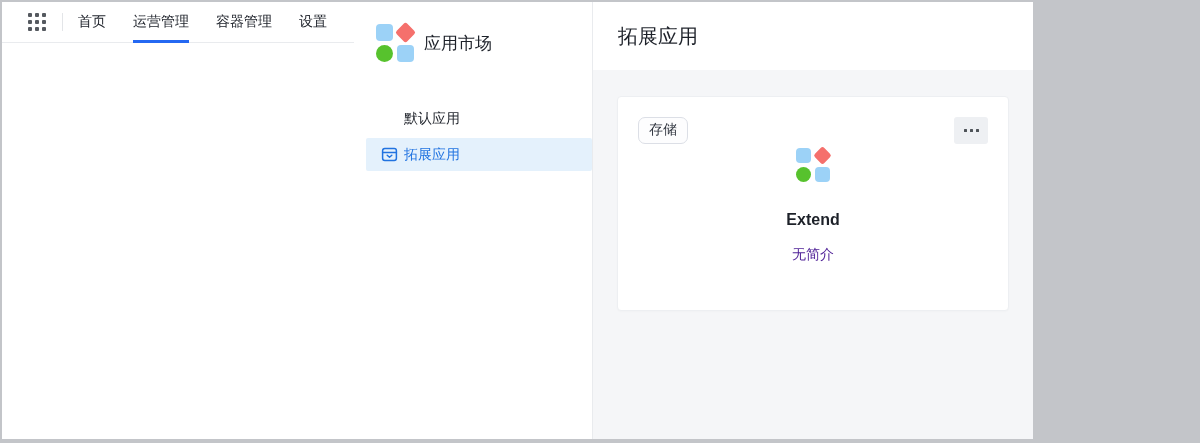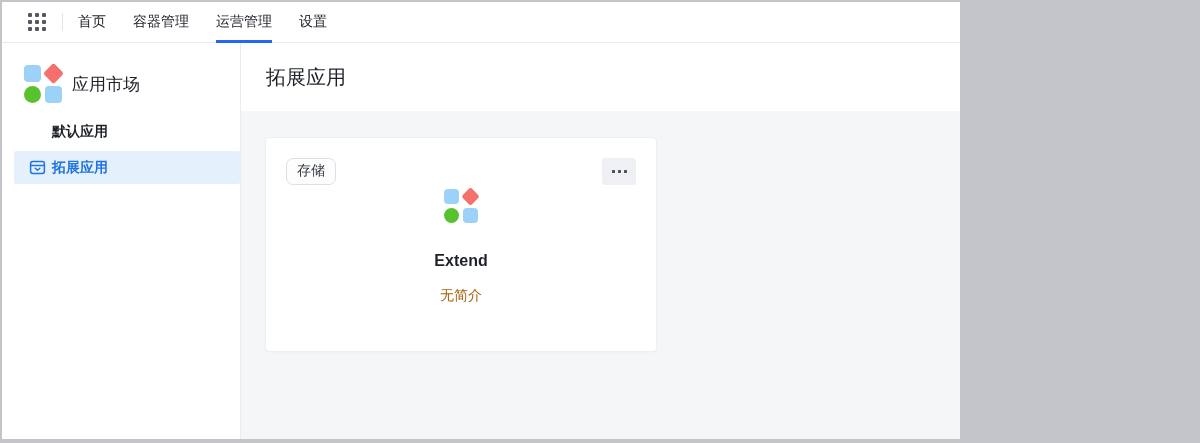--- a/index.html
+++ b/index.html
@@ -7,21 +7,21 @@
   body {
     width: 1200px; height: 443px;
     font-family: "Liberation Sans", "DejaVu Sans", sans-serif;
     background: #c3c5c9;
   }
   .frame {
     width: 963px; height: 443px;
     border: solid #c3c5c9;
     border-width: 2px 3px 4px 2px;
     background: #fff;
-    display: flex; flex-direction: column;
+    display: flex; flex-direction: row;
   }
   
   .topnav {
     flex: 0 0 41px; height: 41px;
     border-bottom: 1px solid #e9ebee;
     display: flex; align-items: stretch;
     padding-left: 26px; background: #fff;
   }
   .apps-icon { align-self: center; width: 18px; height: 18px; display: grid;
     grid-template-columns: repeat(3, 4px); grid-template-rows: repeat(3, 4px);
@@ -42,21 +42,21 @@
   .sidebar { flex: 0 0 239px; width: 239px; background: #fff; border-right: 1px solid #e9ebee; }
   .side-logo-row { display: flex; align-items: center; gap: 10px; padding: 22px 0 0 22px; }
   .side-title { font-size: 17px; color: #1d2129; }
   
   .logo { display: grid; gap: 4px; }
   .logo-lg { grid-template-columns: 17px 17px; grid-template-rows: 17px 17px; }
   .logo-sm { grid-template-columns: 15px 15px; grid-template-rows: 15px 15px; }
   .logo .sq { background: #9cd2f7; border-radius: 4px; }
   .logo .di { background: #f5706c; border-radius: 3px; transform: rotate(45deg) scale(0.88); }
   .logo .ci { background: #57c22d; border-radius: 50%; }
-  .menu { margin-top: 12px; font-weight: bold; }
+  .menu { margin-top: 40px; }
   .menu-item {
     position: relative; height: 33px; margin: 3px 0 3px 12px;
     display: flex; align-items: center; padding-left: 38px;
     font-size: 14px; color: #1d2129; border-radius: 2px; cursor: pointer;
   }
   .menu-item.selected { background: #e4f1fc; color: #2173e0; }
   .mi-icon { position: absolute; left: 15px; top: 8px; width: 17px; height: 17px; }
   
   .main { flex: 1; display: flex; flex-direction: column; background: #fff; min-width: 0; }
   .main-header { padding: 21px 24px 0 25px; }
@@ -76,43 +76,43 @@
     border: 1px solid #dcdfe6; border-radius: 7px; background: #fdfdfe;
     font-size: 14px; color: #30353f;
   }
   .more-btn {
     width: 34px; height: 27px; border: none; background: #eef0f3; border-radius: 3px;
     display: flex; align-items: center; justify-content: center; gap: 3px; cursor: pointer;
   }
   .more-btn i { width: 3px; height: 3px; background: #4e5358; border-radius: 0.5px; }
   .card-logo-wrap { display: flex; justify-content: center; margin-top: 4px; }
   .card-name { text-align: center; margin-top: 29px; font-size: 16px; font-weight: 700; color: #1d2129; }
-  .card-desc { text-align: center; margin-top: 17px; font-size: 14px; color: #a16207; }
+  .card-desc { text-align: center; margin-top: 17px; font-size: 14px; color: #4c1d95; }
 </style>
 </head>
 <body>
 
 <div class="frame">
 
   <div class="topnav">
     <span class="apps-icon">
       <i></i>
         <i></i>
         <i></i>
         <i></i>
         <i></i>
         <i></i>
         <i></i>
         <i></i>
         <i></i>
     </span>
     <span class="nav-divider"></span>
     <span class="nav-item">首页</span>
+    <span class="nav-item active">运营管理</span>
     <span class="nav-item">容器管理</span>
-    <span class="nav-item active">运营管理</span>
     <span class="nav-item">设置</span>
   </div>
 
   <div class="body-row">
 
     <div class="sidebar">
       <div class="side-logo-row">
         <span class="logo logo-lg">
           <i class="sq"></i>
             <i class="di"></i>

